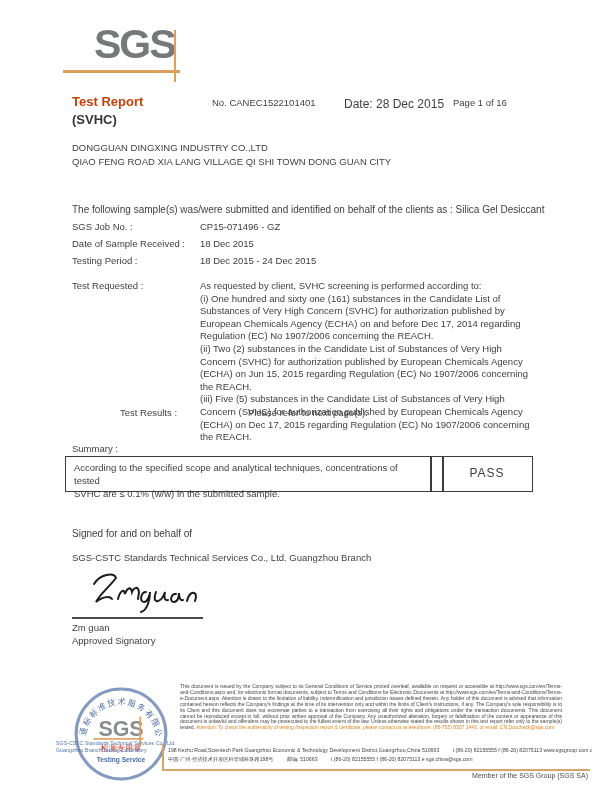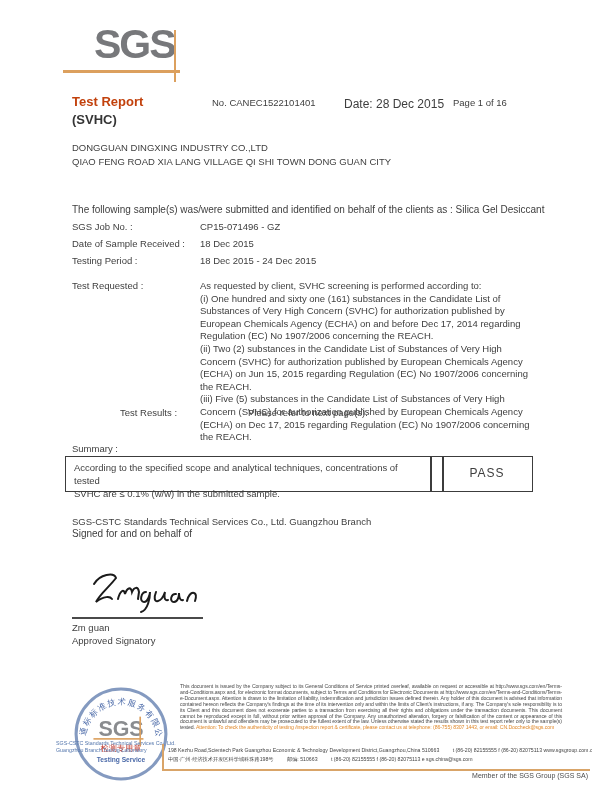--- a/index.html
+++ b/index.html
@@ -36,21 +36,21 @@
   .summary-table { position:absolute; left:65px; top:456px; width:468px; height:36px;
                    border:1.5px solid #3c3c3c; box-sizing:border-box;padding-left:11px; }
   .summary-text { position:absolute; left:8px; top:4px; width:350px; font-size:9.5px;
                   white-space:pre-line; line-height:13px; }
   .vline { position:absolute; top:0; bottom:0; width:1.5px; background:#3c3c3c; }
   .v1 { left:364px; } .v2 { left:376px; }
   .summary-pass { position:absolute; left:376px; right:0; top:9px; text-align:center;
                   font-size:12px; letter-spacing:1px; }
 
   .signed1 { position:absolute; left:72px; top:528px; font-size:10px; }
-  .signed2 { position:absolute; left:72px; top:516px; font-size:9.5px; }
+  .signed2 { position:absolute; left:72px; top:552px; font-size:9.5px; }
   .sig-svg { position:absolute; left:84px; top:566px; }
   .sig-line { position:absolute; left:72px; top:617px; width:131px; height:2px; background:#4a4a4a; }
   .sig-name { position:absolute; left:72px; top:622px; font-size:9.5px; }
   .sig-title{ position:absolute; left:72px; top:635px; font-size:9.5px; }
 
   
   .stamp { position:absolute; left:72px; top:685px; }
   .stamp-co { position:absolute; left:56px; top:740px; width:140px; font-size:5.3px;
               line-height:7px; color:#5577ad; }
   .disclaimer { position:absolute; left:180px; top:684px; width:382px; font-size:5.2px;

